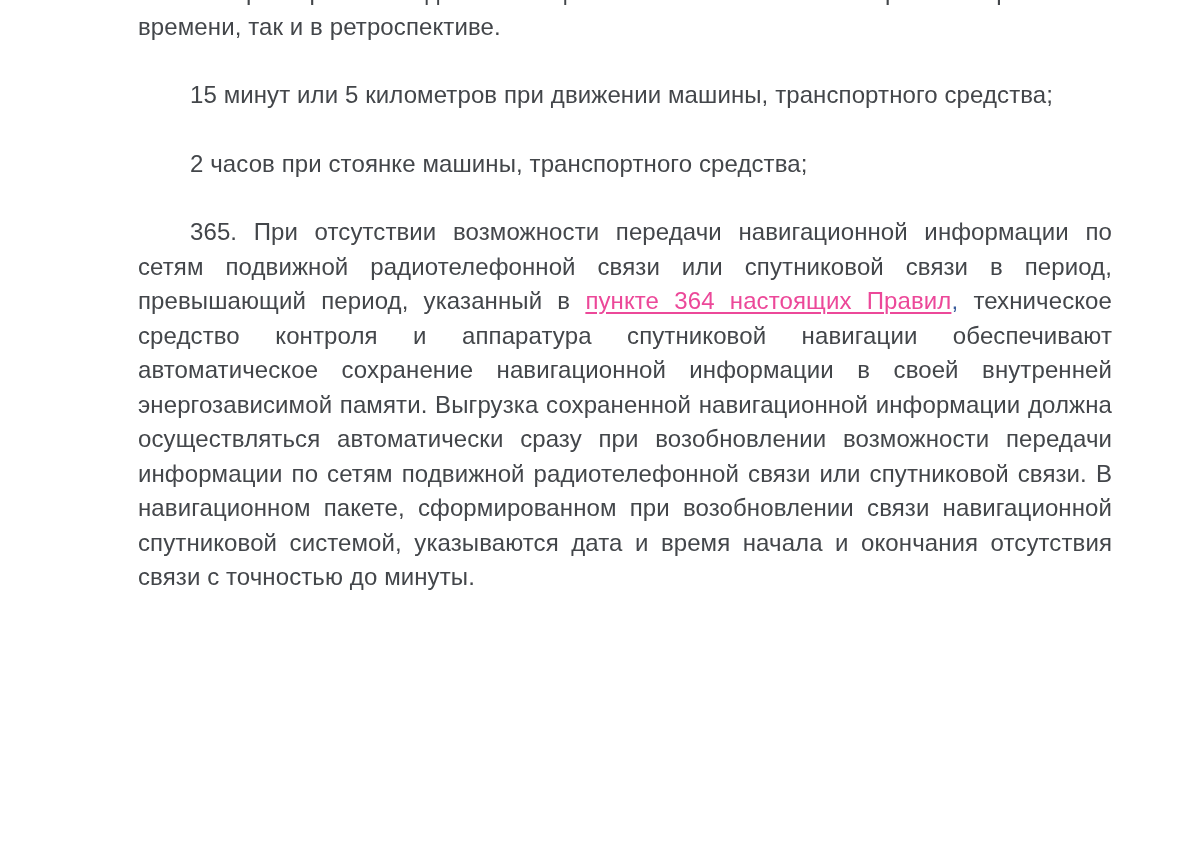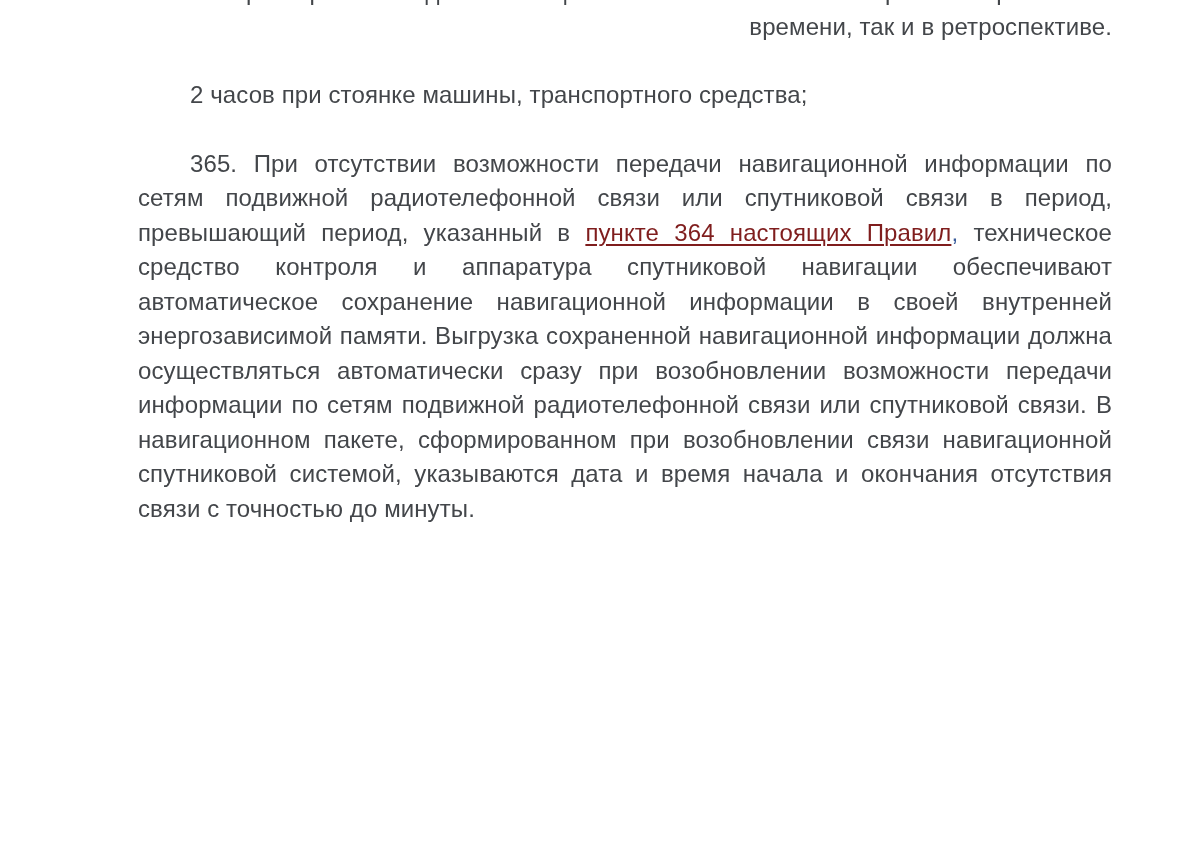--- a/index.html
+++ b/index.html
@@ -34,43 +34,44 @@
     text-indent: 0;
   }
   
   .line-full {
     display: block;
     text-align: justify;
     text-align-last: justify;
   }
   .line-rest {
     display: block;
-    text-align: right;
+    text-align: left;
   }
   a.doc-link {
-    color: #7f1d1d;
+    color: #ec4899;
     text-decoration-thickness: 2px;
     text-underline-offset: 3px;
   }
   .link-comma {
     color: #3a5c9b;
   }
 </style>
 </head>
 <body>
 
 <div class="viewport">
   <div class="doc">
 
     <p class="para continuation">
         <span class="line-full">лесном реестре в виде навигационных пакетов как в режиме реального</span>
         <span class="line-rest">времени, так и в ретроспективе.</span>
       </p>
 
 
+    <p class="para">15 минут или 5 километров при движении машины, транспортного средства;</p>
 
     <p class="para">2 часов при стоянке машины, транспортного средства;</p>
 
 
     <p class="para"><span>365. При отсутствии возможности передачи навигационной информации по сетям подвижной радиотелефонной связи или спутниковой связи в период, превышающий период, указанный в </span><a href="#" class="doc-link">пункте 364 настоящих Правил</a><span class="link-comma">,</span><span> техническое средство контроля и аппаратура спутниковой навигации обеспечивают автоматическое сохранение навигационной информации в своей внутренней энергозависимой памяти. Выгрузка сохраненной навигационной информации должна осуществляться автоматически сразу при возобновлении возможности передачи информации по сетям подвижной радиотелефонной связи или спутниковой связи. В навигационном пакете, сформированном при возобновлении связи навигационной спутниковой системой, указываются дата и время начала и окончания отсутствия связи с точностью до минуты.</span></p>
 
   </div>
 </div>
 
 </body></html>

